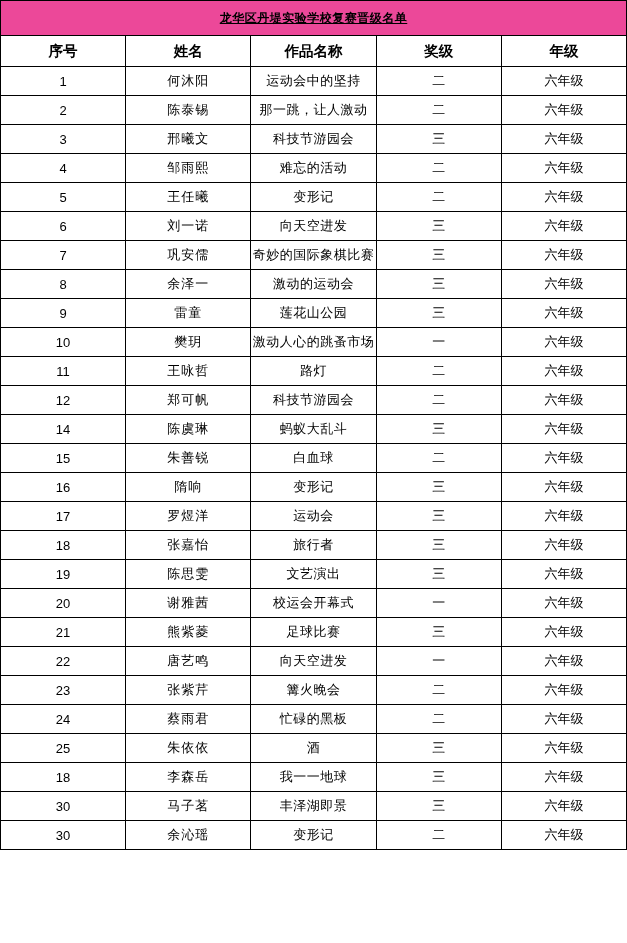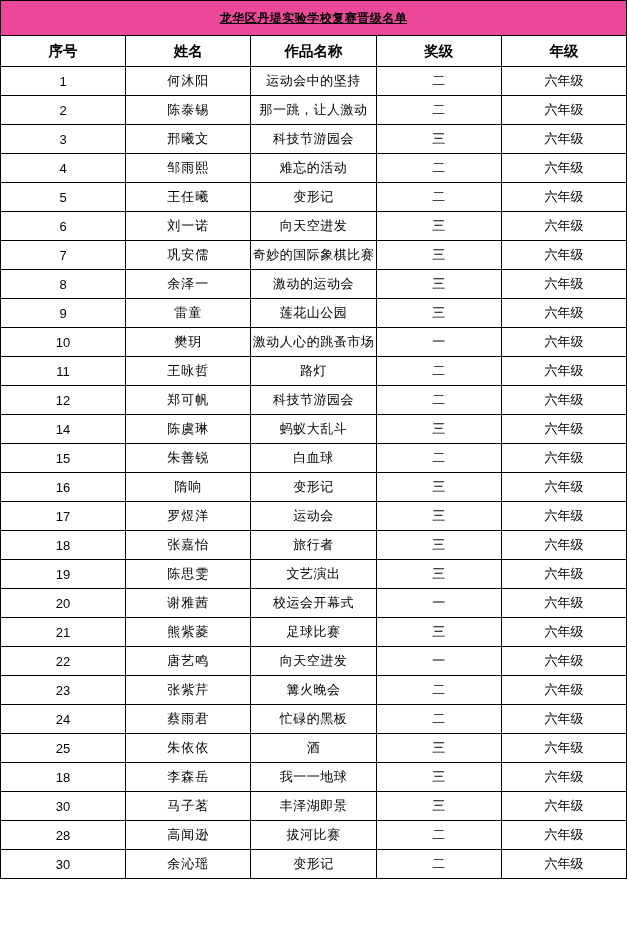--- a/index.html
+++ b/index.html
@@ -247,27 +247,20 @@
           <td class="col-grade cell-grade">六年级</td>
         </tr>
         <tr class="data-row">
           <td class="col-idx cell-idx">30</td>
           <td class="col-name cell-name">马子茗</td>
           <td class="col-work cell-work">丰泽湖即景</td>
           <td class="col-award cell-award">三</td>
           <td class="col-grade cell-grade">六年级</td>
         </tr>
         <tr class="data-row">
-          <td class="col-idx cell-idx">28</td>
-          <td class="col-name cell-name">高闻逊</td>
-          <td class="col-work cell-work">拔河比赛</td>
-          <td class="col-award cell-award">二</td>
-          <td class="col-grade cell-grade">六年级</td>
-        </tr>
-        <tr class="data-row">
           <td class="col-idx cell-idx">30</td>
           <td class="col-name cell-name">余沁瑶</td>
           <td class="col-work cell-work">变形记</td>
           <td class="col-award cell-award">二</td>
           <td class="col-grade cell-grade">六年级</td>
         </tr>
       </tbody>
   </table>
 </div>
 

